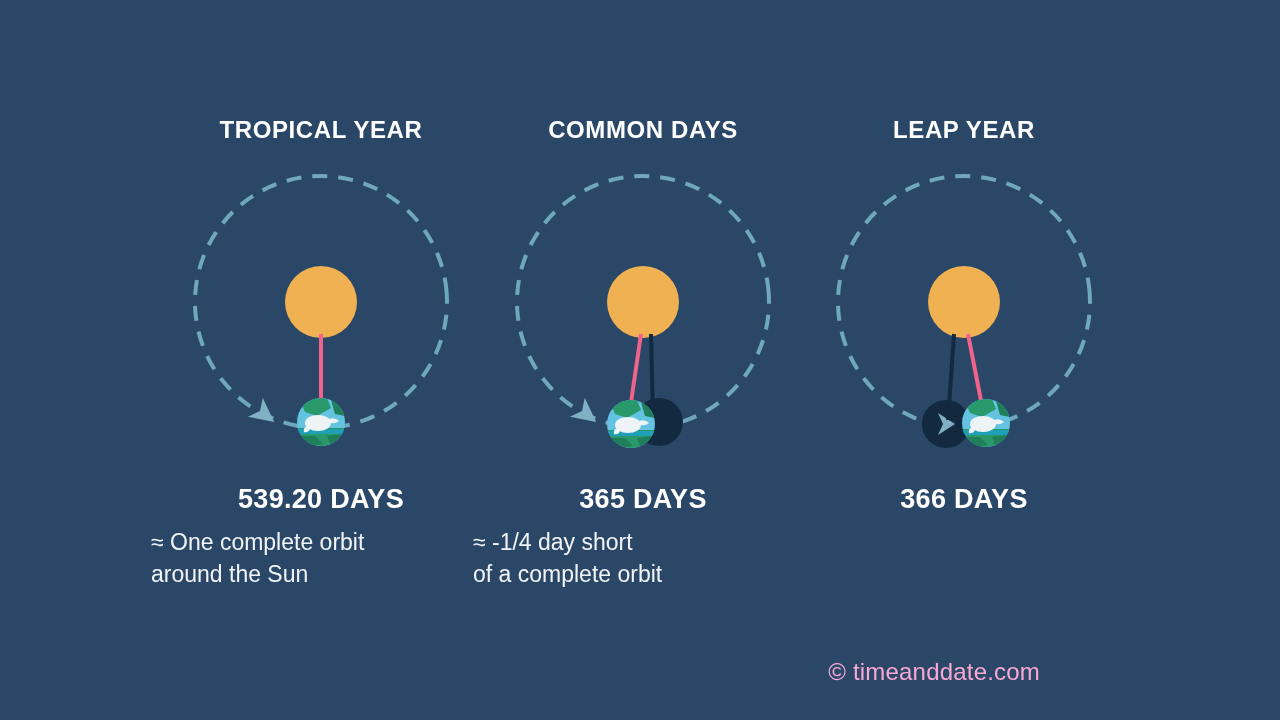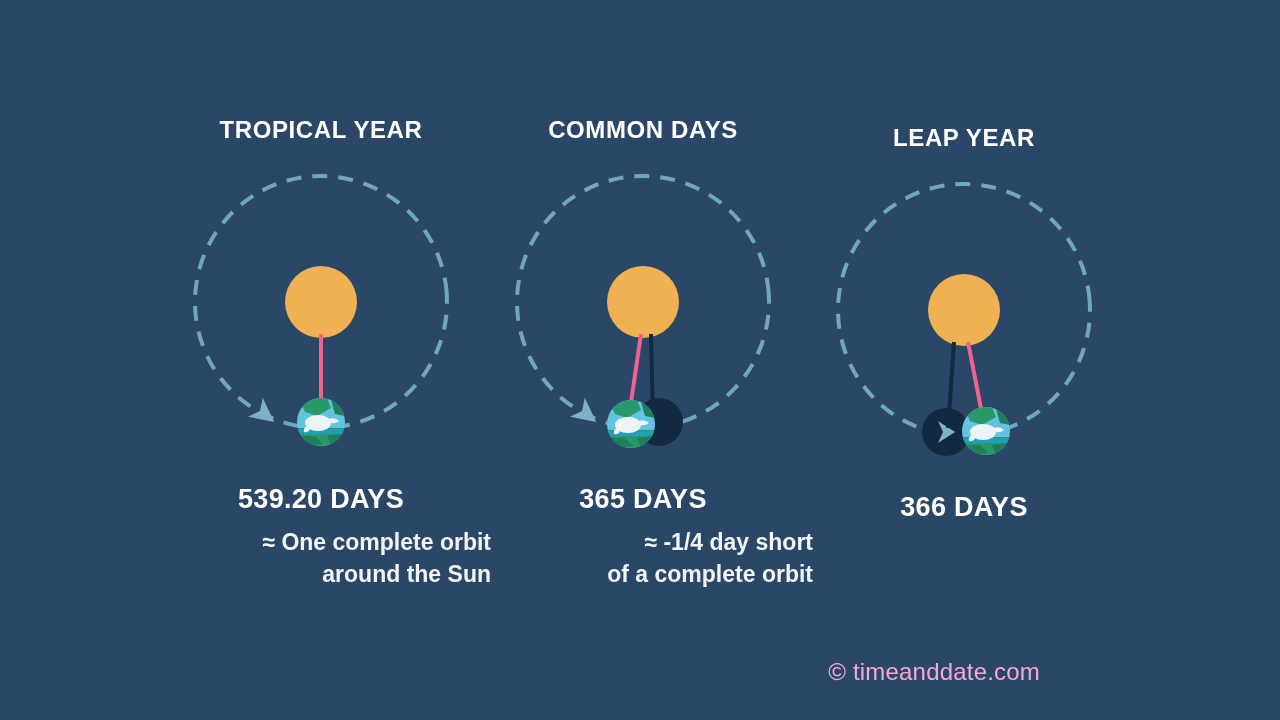--- a/index.html
+++ b/index.html
@@ -24,21 +24,21 @@
 
   
   .panel {
     position: absolute;
     top: 0;
     width: 340px;
     height: 620px;
   }
   #panel-tropical { left: 151px; }
   #panel-common   { left: 473px; }
-  #panel-leap     { left: 794px; margin-top: 8px; }
+  #panel-leap     { left: 794px; }
 
   .panel-title {
     position: absolute;
     top: 113px;
     left: 0;
     width: 340px;
     text-align: center;
     color: #FFFFFF;
     font-size: 24px;
     font-weight: bold;
@@ -67,24 +67,24 @@
     font-size: 27px;
     font-weight: bold;
     letter-spacing: 0.3px;
     line-height: 34px;
   }
   .panel-desc {
     position: absolute;
     top: 526px;
     left: 0;
     width: 340px;
-    text-align: right;
+    text-align: left;
     color: #F2F5F8;
     font-size: 23px;
-    font-weight: bold;
+    font-weight: normal;
     line-height: 32px;
     white-space: pre-line;
   }
 
   
   #credit {
     position: absolute;
     right: 88px;
     bottom: 34px;
     color: #f9a8d4;

